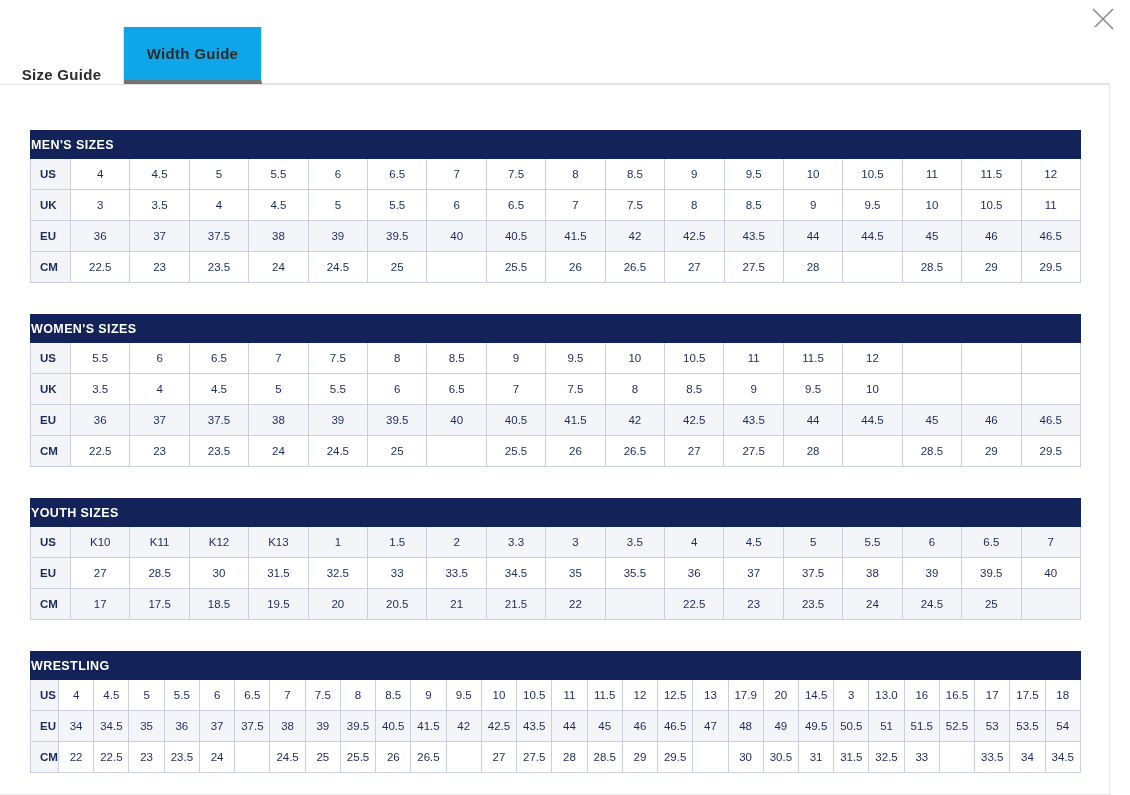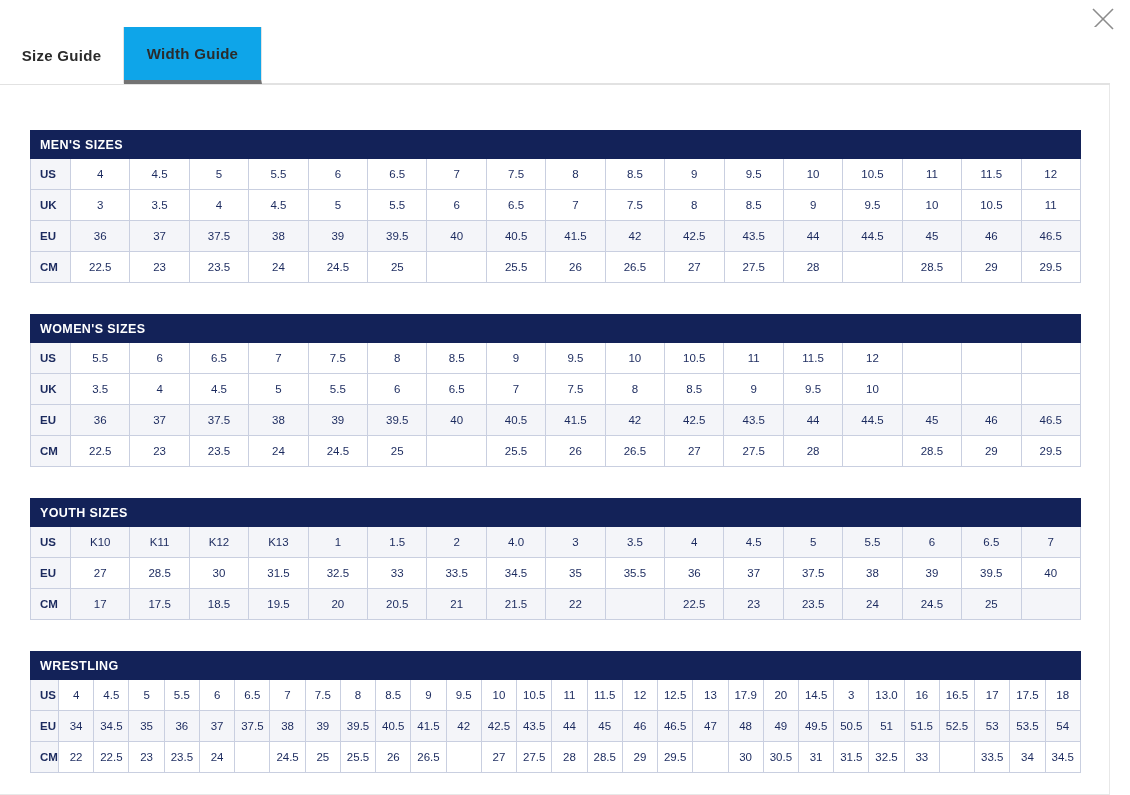--- a/index.html
+++ b/index.html
@@ -55,20 +55,21 @@
     cursor: pointer;
     box-sizing: border-box;
     background: #ffffff;
   }
   .tab.active {
     width: 124px;
     border-right: 1px solid #e2e2e2;
     border-bottom: 1px solid #ffffff;
     position: relative;
     z-index: 2;
+    align-items: flex-end;
   }
   .tab.inactive {
     width: 138px;
     background: #0ea5e9;
     border-right: 1px solid #e2e2e2;
     border-bottom: 4px solid #737373;
     color: #2b2b2b;
   }
   .tabs-filler {
     flex: 1;
@@ -113,21 +114,20 @@
     background: #132258;
     border: 1px solid #132258;
     height: 27px;
     color: #ffffff;
     font-size: 12.5px;
     font-weight: bold;
     letter-spacing: .4px;
     text-align: left;
   }
   .size-table tr.head th.title {
-    padding-left: 9px;
   }
   .size-table tr.head th.blank {
     border-left: 1px solid #ffffff;
   }
   .size-table td.rowlabel {
     background: #f4f5f9;
     font-weight: bold;
     text-align: left;
     padding-left: 9px;
     font-size: 11.5px;
@@ -446,21 +446,21 @@
         <tbody>
           <tr>
             <td class="rowlabel">US</td>
             <td class="alt">K10</td>
             <td class="alt">K11</td>
             <td class="alt">K12</td>
             <td class="alt">K13</td>
             <td class="alt">1</td>
             <td class="alt">1.5</td>
             <td class="alt">2</td>
-            <td class="alt">4.0</td>
+            <td class="alt">3.3</td>
             <td class="alt">3</td>
             <td class="alt">3.5</td>
             <td class="alt">4</td>
             <td class="alt">4.5</td>
             <td class="alt">5</td>
             <td class="alt">5.5</td>
             <td class="alt">6</td>
             <td class="alt">6.5</td>
             <td class="alt">7</td>
           </tr>

